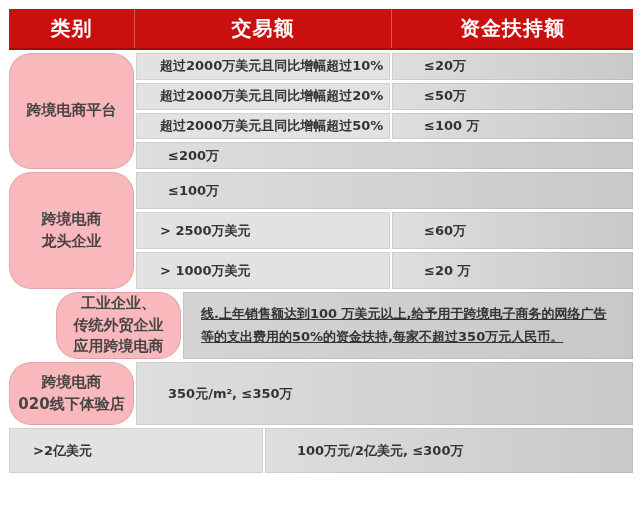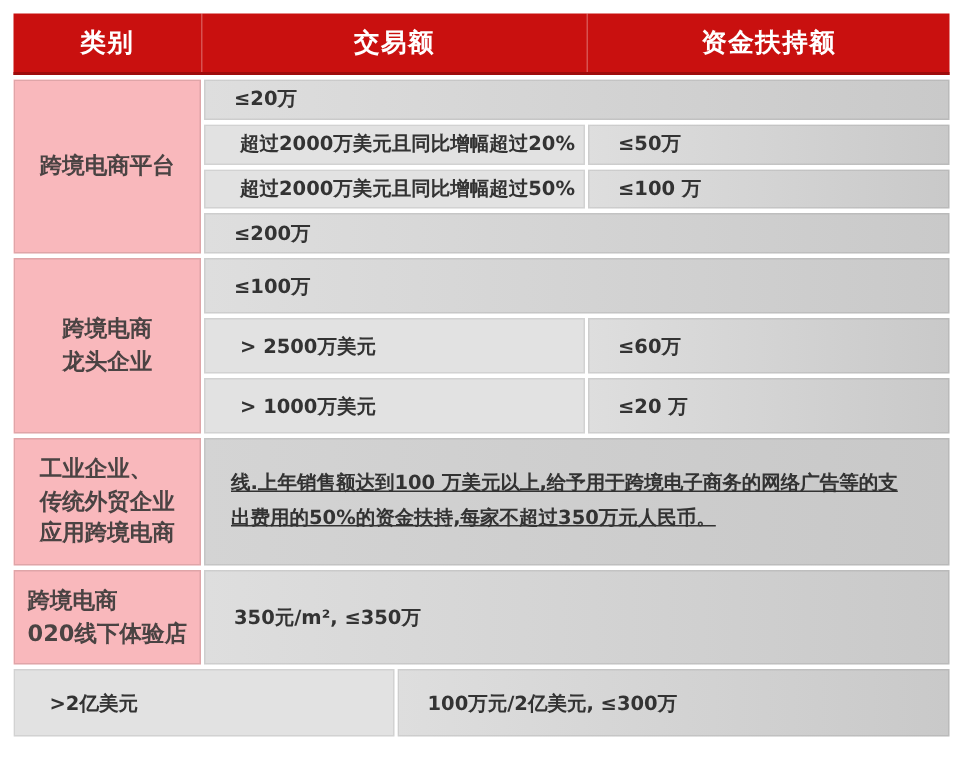--- a/index.html
+++ b/index.html
@@ -14,53 +14,54 @@
     display:flex;flex-direction:column;gap:3px;
   }
   
   .hdr{
     display:flex;height:39px;
     background:var(--header-red,#C9100F);
     border-bottom:2px solid var(--header-red-dark,#9E0C0C);
   }
   .hc{
     display:flex;align-items:center;justify-content:center;
-    color:#ffffff;font-weight:bold;font-size:17px;letter-spacing:1px;
+    color:#ffffff;font-weight:bold;font-size:20px;letter-spacing:1px;
   }
   .hc.c1{width:125px;}
   .hc.c2{width:256px;border-left:1px solid rgba(255,255,255,0.28);}
   .hc.c3{flex:1;border-left:1px solid rgba(255,255,255,0.28);}
   
   .block{display:flex;gap:2px;}
   .b1{height:116px;}
   .b2{height:117px;}
-  .b3{height:85px;}
+  .b3{height:67px;margin-left:47px;}
   .b4{height:63px;}
   .b5{height:45px;}
   .cat{
     width:125px;flex:0 0 125px;
     background:var(--category-pink,#F9B8BC);
-    display:flex;align-items:center;justify-content:center;text-align:left;
+    display:flex;align-items:center;justify-content:center;text-align:center;
     font-weight:bold;font-size:15px;line-height:1.45;color:#4a4343;
     white-space:pre-line;
     box-shadow:inset 0 0 0 1px rgba(0,0,0,0.10);
+    border-radius:22px;
   }
   .rows{flex:1;display:flex;flex-direction:column;gap:3px;}
   .subrow{display:flex;gap:2px;flex:1;}
   .cell2{
     width:254px;flex:0 0 254px;box-sizing:border-box;
     background:var(--cell-light-gray,#E2E2E2);
     display:flex;align-items:center;padding-left:24px;
     font-size:13px;font-weight:bold;color:var(--body-text,#333333);
     box-shadow:inset 0 0 0 1px rgba(0,0,0,0.07);
   }
   .cell3{
     flex:1;box-sizing:border-box;
     background:linear-gradient(90deg,#DEDEDE 0%,#C9C9C9 100%);
-    display:flex;align-items:center;padding-left:20px;
+    display:flex;align-items:center;padding-left:32px;
     font-size:13px;font-weight:bold;color:var(--body-text,#333333);
     box-shadow:inset 0 0 0 1px rgba(0,0,0,0.07);
   }
   .merged{
     flex:1;box-sizing:border-box;
     background:linear-gradient(90deg,#D4D4D4 0%,#C8C8C8 100%);
     display:flex;align-items:center;
     padding:6px 26px 6px 18px;
     font-size:13px;font-weight:bold;color:var(--body-text,#333333);line-height:1.7;
     box-shadow:inset 0 0 0 1px rgba(0,0,0,0.07);
@@ -76,20 +77,21 @@
     <div class="hdr">
       <div class="hc c1">类别</div>
       <div class="hc c2">交易额</div>
       <div class="hc c3">资金扶持额</div>
     </div>
 
     <div class="block b1">
       <div class="cat">跨境电商平台</div>
       <div class="rows">
         <div class="subrow">
+          <div class="cell2">超过2000万美元且同比增幅超过10%</div>
           <div class="cell3">≤20万</div>
         </div>
         <div class="subrow">
           <div class="cell2">超过2000万美元且同比增幅超过20%</div>
           <div class="cell3">≤50万</div>
         </div>
         <div class="subrow">
           <div class="cell2">超过2000万美元且同比增幅超过50%</div>
           <div class="cell3">≤100 万</div>
         </div>

